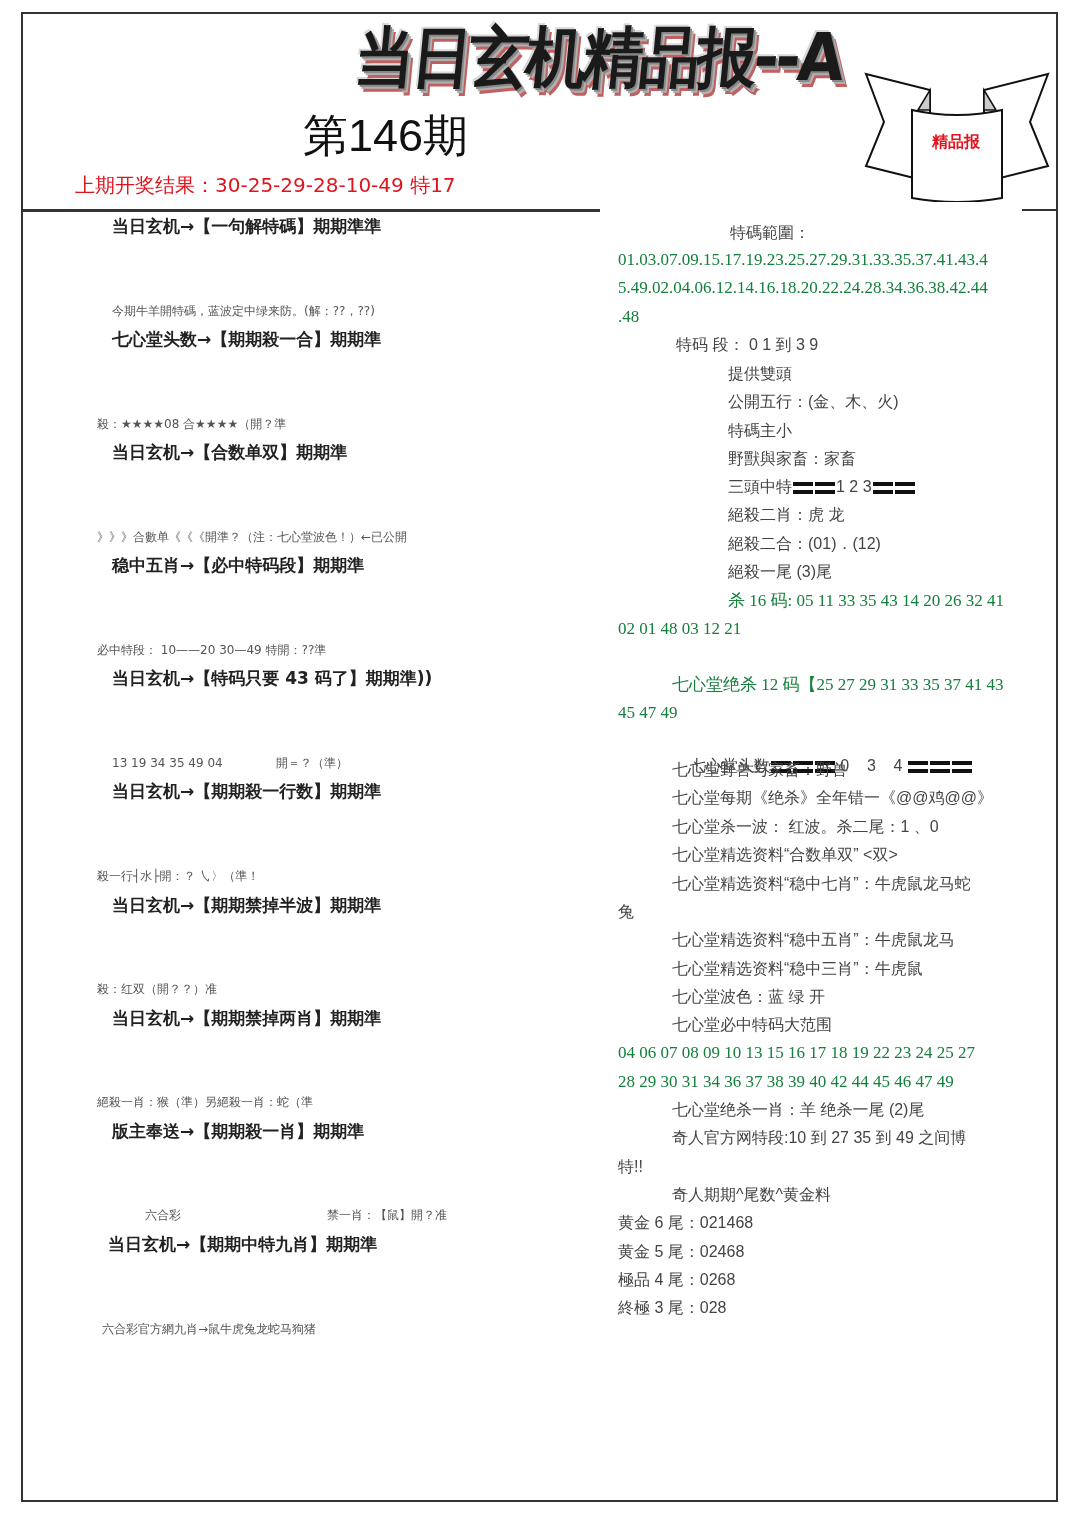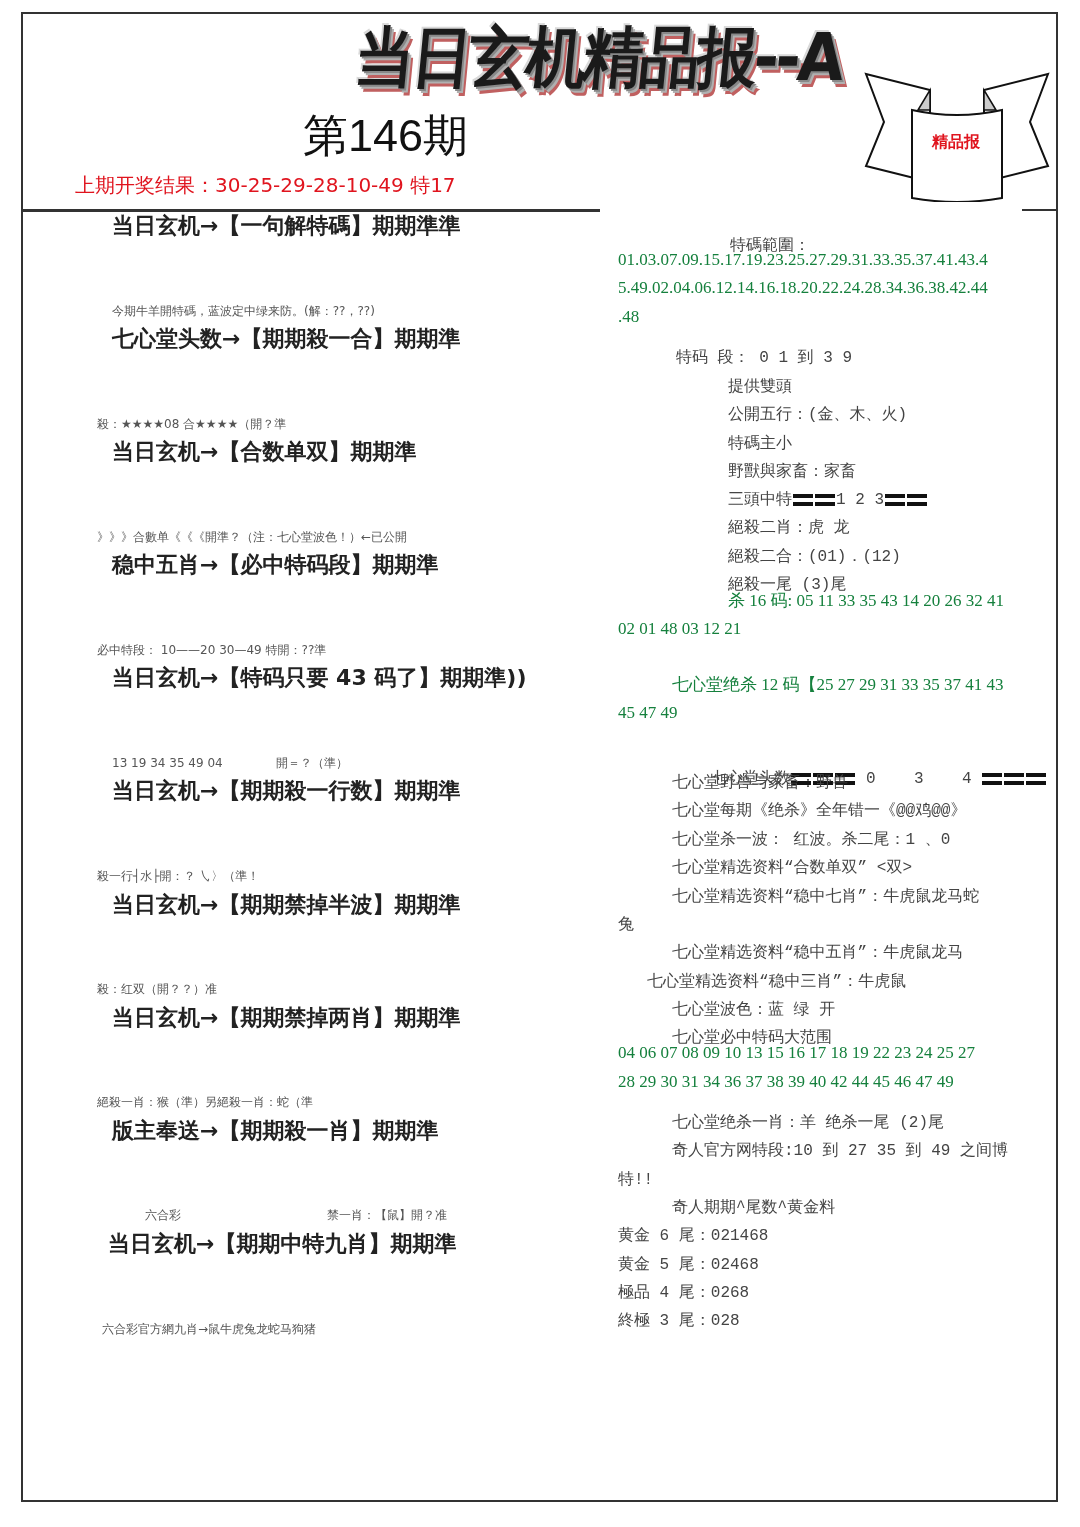--- a/index.html
+++ b/index.html
@@ -18,24 +18,24 @@
   .last-result { position: absolute; left: 75px; top: 172px; font-family: "DejaVu Sans", sans-serif;
                  font-size: 20px; color: #e0141e; }
   .rule-left { position: absolute; left: 21px; top: 209px; width: 579px; height: 3px; background: #333; }
   .rule-right { position: absolute; left: 1022px; top: 209px; width: 36px; height: 2px; background: #333; }
   .ribbon { position: absolute; left: 862px; top: 62px; width: 190px; height: 140px; }
   .ribbon-text { position: absolute; left: 932px; top: 132px; font-family: "DejaVu Sans", sans-serif;
                  font-weight: bold; font-size: 16px; color: #e0141e; }
 
   .left-col { position: absolute; left: 0; top: 0; }
   .line { position: absolute; white-space: nowrap; font-size: 17px; line-height: 24px; }
-  .line.head { font-family: "DejaVu Sans", sans-serif; font-weight: bold; color: #222; font-size: 22px; }
+  .line.head { font-family: "DejaVu Sans", sans-serif; font-weight: bold; color: #222; font-size: 17px; }
   .line.sub { color: #555; font-family: "DejaVu Sans", sans-serif; font-size: 12px; }
   .right .line { font-size: 17px; color: #15803d; font-family: "Liberation Serif", serif; }
-  .right .line.cjk { font-family: Liberation Mono, monospace; font-size: 16px; color: #444; margin-top: 13px; }
+  .right .line.cjk { font-family: Liberation Sans, sans-serif; font-size: 16px; color: #444; }
   .bar { display: inline-block; width: 20px; height: 12px; vertical-align: middle;
          border-top: 4px solid #111; border-bottom: 4px solid #111; box-sizing: border-box; margin: 0 1px; }
 </style>
 </head>
 <body>
 
 <div class="frame"></div>
 
 <div class="banner-title">当日玄机精品报--A</div>
 <div class="issue">第146期</div>
@@ -110,21 +110,21 @@
   <div class="line cjk" style="left:672px;top:730px;white-space:pre">
     <span>七心堂头数</span><span class="bar"></span><span class="bar"></span><span class="bar"></span> <span>0    3    4</span> <span class="bar"></span><span class="bar"></span><span class="bar"></span>
   </div>
   <div class="line cjk" style="left:672px;top:758px">七心堂野兽与家畜：野兽</div>
   <div class="line cjk" style="left:672px;top:786px">七心堂每期《绝杀》全年错一《@@鸡@@》</div>
   <div class="line cjk" style="left:672px;top:815px">七心堂杀一波： 红波。杀二尾：1 、0</div>
   <div class="line cjk" style="left:672px;top:843px">七心堂精选资料“合数单双” &lt;双&gt;</div>
   <div class="line cjk" style="left:672px;top:872px">七心堂精选资料“稳中七肖”：牛虎鼠龙马蛇</div>
   <div class="line cjk" style="left:618px;top:900px">兔</div>
   <div class="line cjk" style="left:672px;top:928px">七心堂精选资料“稳中五肖”：牛虎鼠龙马</div>
-  <div class="line cjk" style="left:647px;top:957px">七心堂精选资料“稳中三肖”：牛虎鼠</div>
+  <div class="line cjk" style="left:672px;top:957px">七心堂精选资料“稳中三肖”：牛虎鼠</div>
   <div class="line cjk" style="left:672px;top:985px">七心堂波色：蓝 绿 开</div>
   <div class="line cjk" style="left:672px;top:1013px">七心堂必中特码大范围</div>
   <div class="line" style="left:618px;top:1041px">04 06 07 08 09 10 13 15 16 17 18 19 22 23 24 25 27</div>
   <div class="line" style="left:618px;top:1070px">28 29 30 31 34 36 37 38 39 40 42 44 45 46 47 49</div>
   <div class="line cjk" style="left:672px;top:1098px">七心堂绝杀一肖：羊 绝杀一尾 (2)尾</div>
   <div class="line cjk" style="left:672px;top:1126px">奇人官方网特段:10 到 27 35 到 49 之间博</div>
   <div class="line cjk" style="left:618px;top:1155px">特!!</div>
   <div class="line cjk" style="left:672px;top:1183px">奇人期期^尾数^黄金料</div>
   <div class="line cjk" style="left:618px;top:1211px">黄金 6 尾：021468</div>
   <div class="line cjk" style="left:618px;top:1240px">黄金 5 尾：02468</div>

